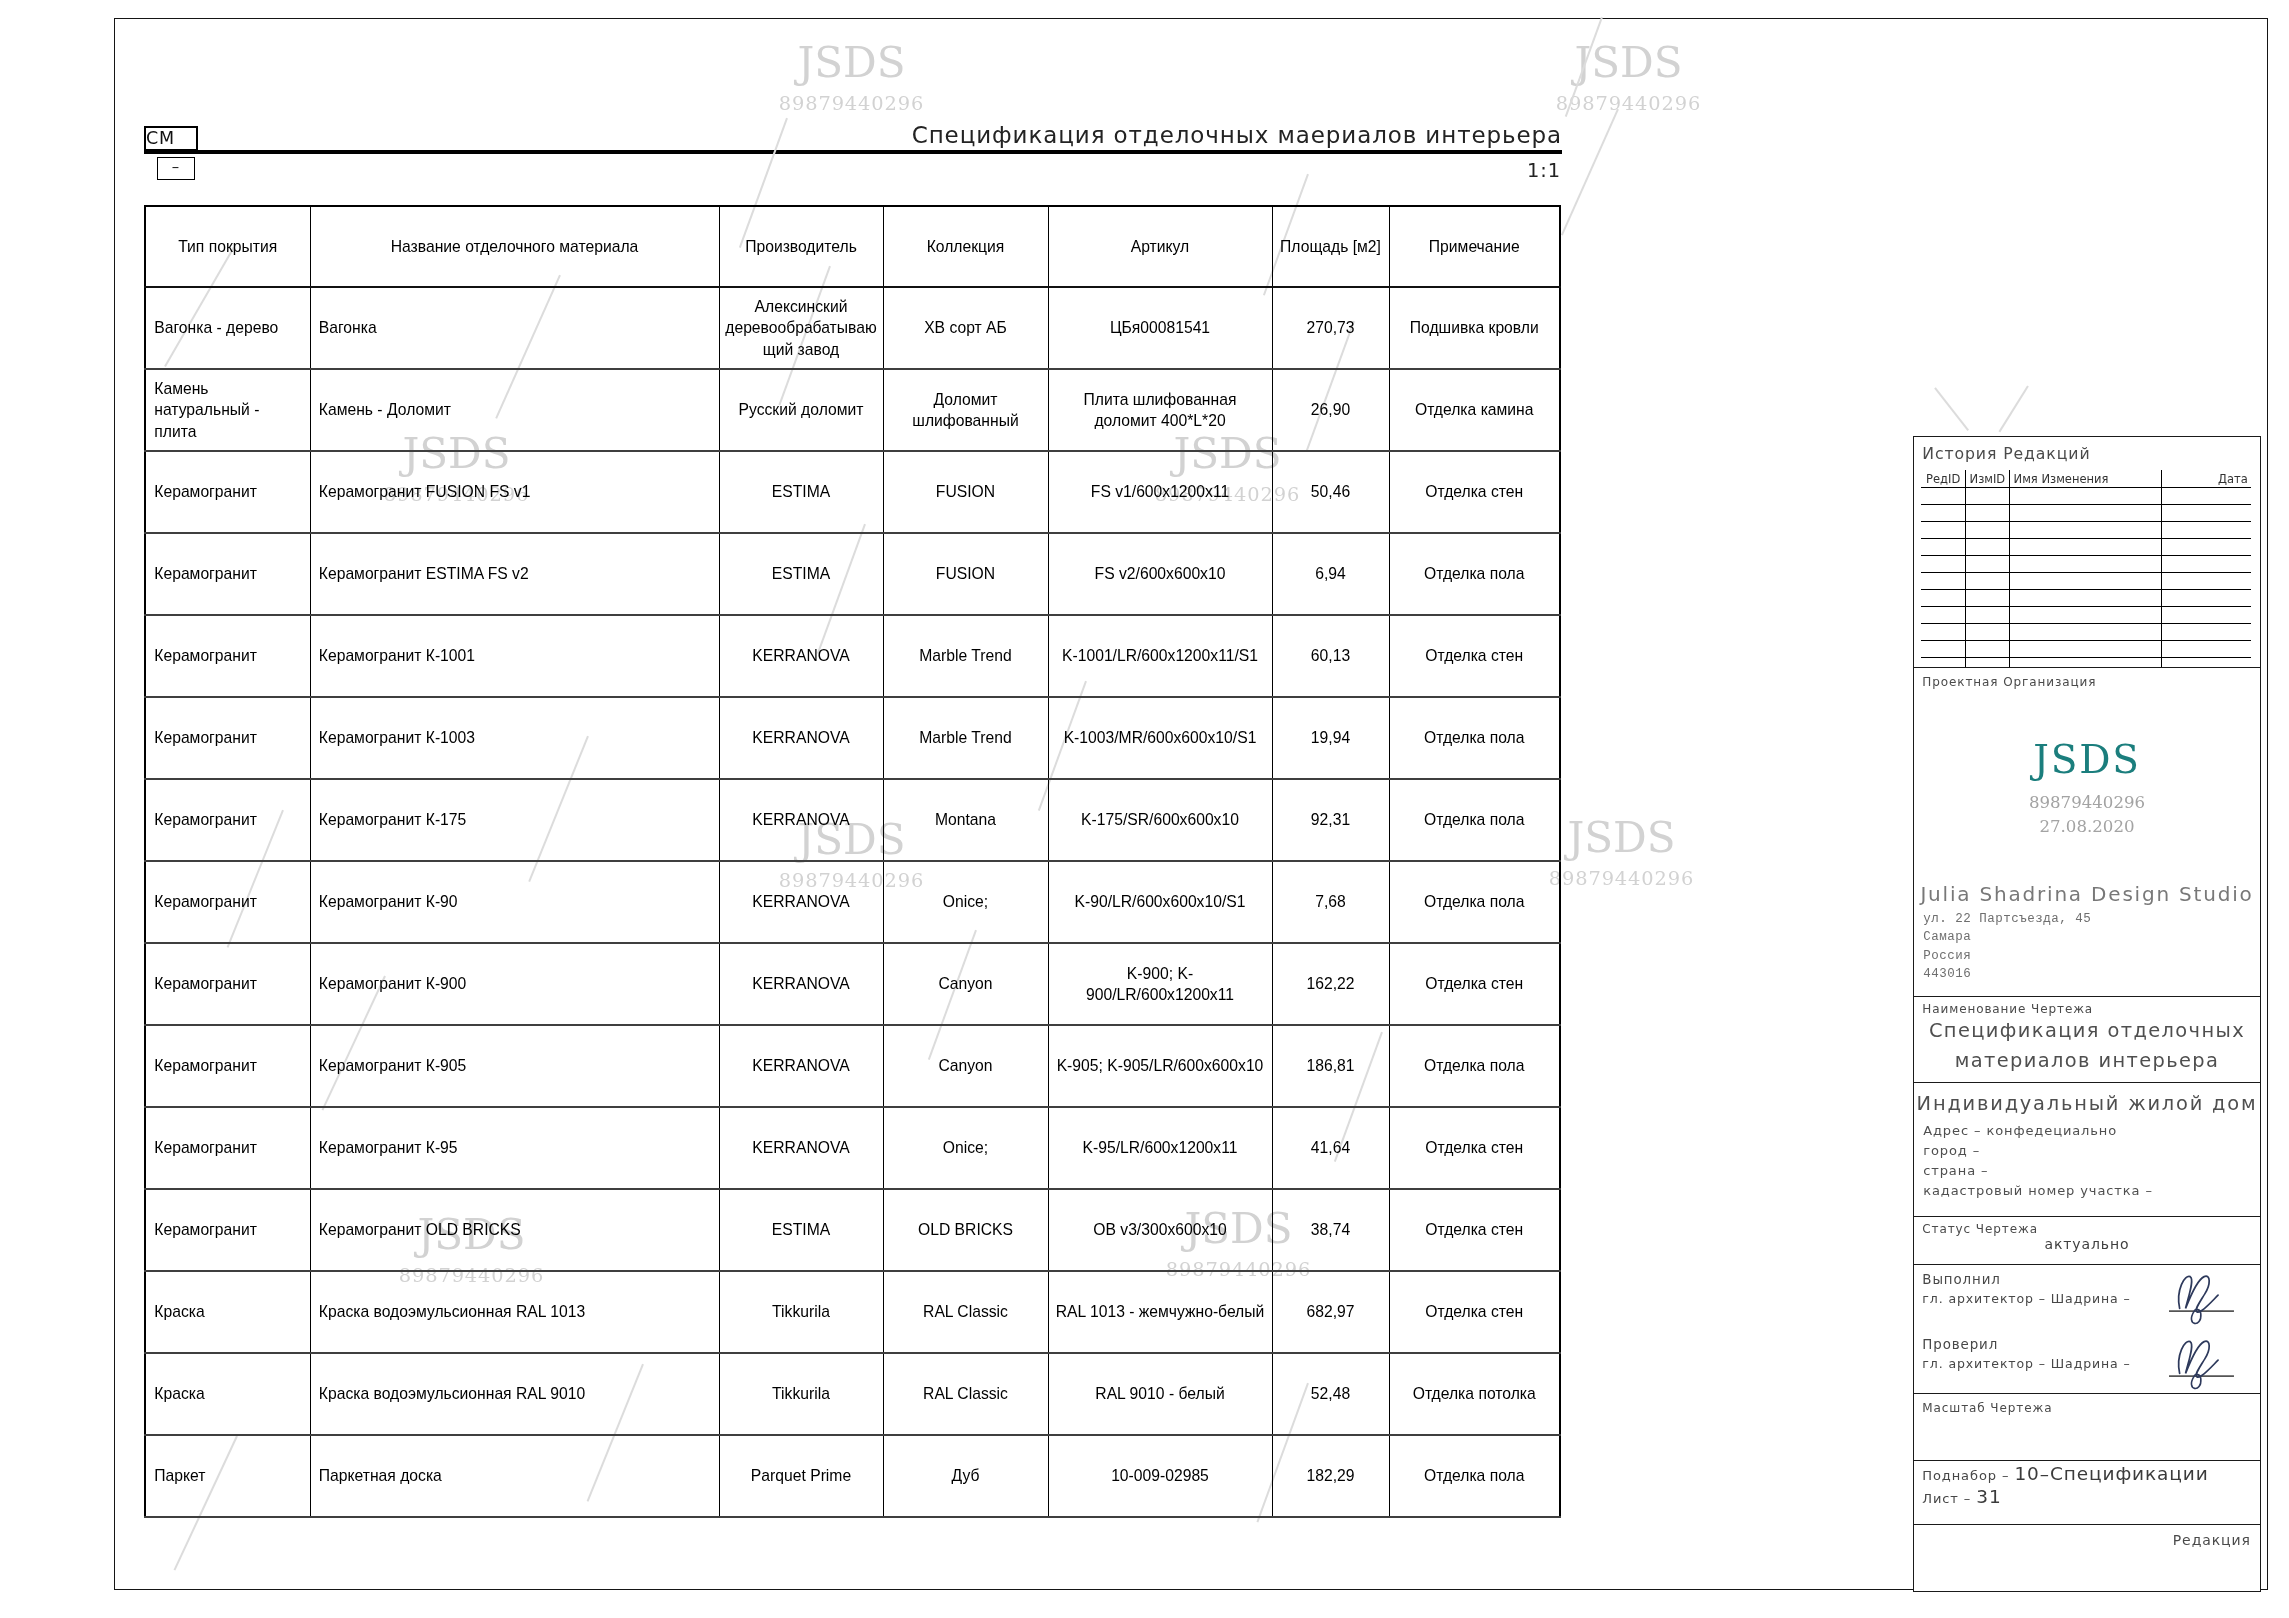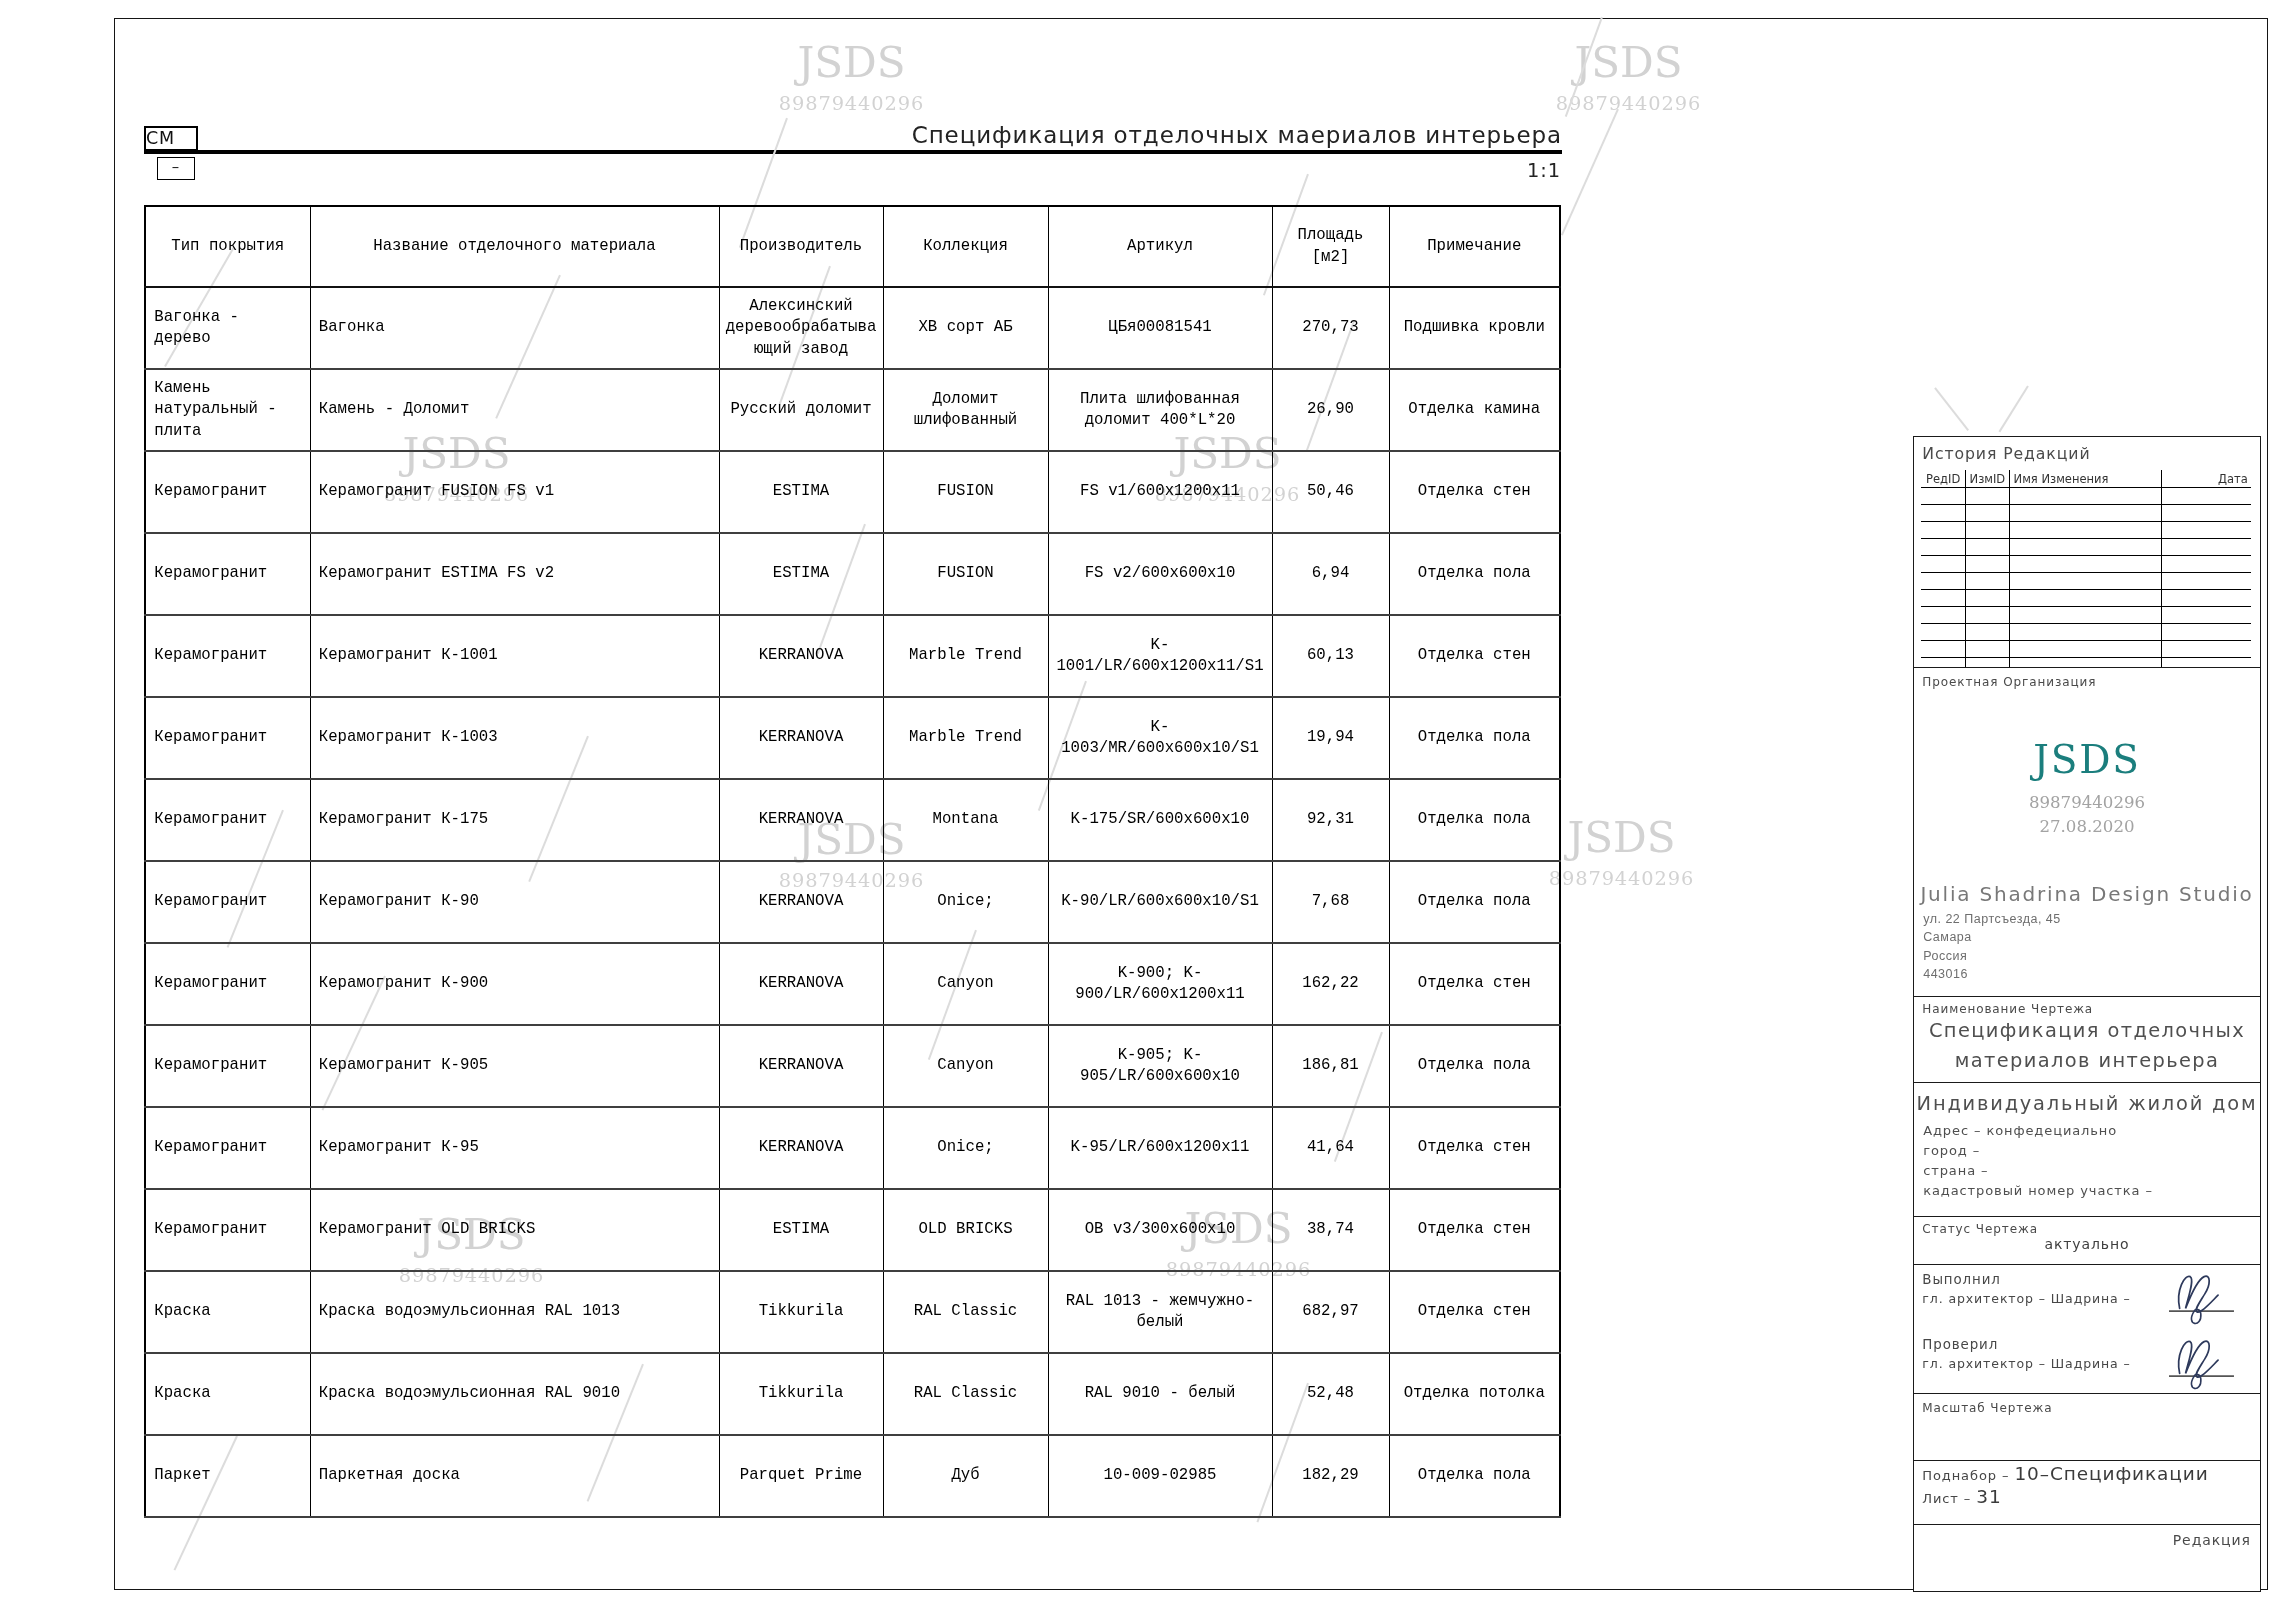--- a/index.html
+++ b/index.html
@@ -21,21 +21,21 @@
   .area-scale{left:1192px;top:159px;width:369px;text-align:right;font-size:19.4px;color:#232323;}
 
   
   .wm{position:absolute;text-align:center;color:#d2d2d2;font-family:"DejaVu Serif",serif;z-index:1;pointer-events:none;}
   .wm .wm-logo{font-size:42px;line-height:1.05;}
   .wm .wm-num{font-size:19.4px;margin-top:7.4px;letter-spacing:0.9px;}
   .dline{position:absolute;width:1.8px;background:#dcdcdc;transform-origin:top center;z-index:1;}
 
   
   #spec-table{position:absolute;left:144px;top:205px;width:1416px;border-collapse:collapse;
-              table-layout:fixed;z-index:2;font-family:Liberation Mono, monospace;}
+              table-layout:fixed;z-index:2;}
   #spec-table th,#spec-table td{border-left:1.4px solid #000;font-size:15.7px;color:#000;
               font-weight:normal;vertical-align:middle;padding:1.8px 5.5px;box-sizing:border-box;line-height:1.35;}
   #spec-table th{text-align:center;}
   #spec-table tr{border-bottom:2.3px solid #3f3f3f;}
   #spec-table tr.hdr{height:81px;border-bottom:2.3px solid #111;}
   #spec-table tr.row{height:82px;}
   #spec-table{border:2.8px solid #000;}
   #spec-table td.a-left{text-align:left;padding-left:8.3px;}
   #spec-table td.a-center{text-align:center;}
   #spec-table td.wrapany{overflow-wrap:anywhere;}
@@ -65,21 +65,21 @@
   #rev-table td{height:14px;border-bottom:1.4px solid #000;}
   #rev-table .vsep{border-left:1.4px solid #000;}
   #rev-table tr.last td{border-bottom:none;}
 
   .org-logo{margin-top:48px;text-align:center;font-family:"DejaVu Serif",serif;font-size:39px;
             letter-spacing:1.8px;}
   .org-phone{text-align:center;font-family:"DejaVu Serif",serif;font-size:16.6px;color:#a3a3a3;margin-top:11px;}
   .org-date{text-align:center;font-family:"DejaVu Serif",serif;font-size:16.6px;color:#a3a3a3;margin-top:5.5px;}
   .org-studio{text-align:center;font-family:"DejaVu Sans",sans-serif;font-size:20px;color:#787878;
               letter-spacing:1.8px;margin-top:46px;}
-  .org-addr{font-family:Liberation Sans, sans-serif;font-size:12.5px;color:#6e6e6e;line-height:18.5px;
+  .org-addr{font-family:Liberation Mono, monospace;font-size:12.5px;color:#6e6e6e;line-height:18.5px;
             padding-left:9.2px;margin-top:3.7px;letter-spacing:0.5px;}
 
   .proj-title{text-align:center;font-family:"DejaVu Sans",sans-serif;font-size:19.4px;color:#4f4f4f;
               letter-spacing:1.8px;margin-top:9.2px;}
   .proj-lines{font-family:"DejaVu Sans",sans-serif;font-size:13px;color:#4f4f4f;line-height:20px;
               padding-left:9.2px;margin-top:5.5px;letter-spacing:0.9px;}
 
   .name-value{text-align:center;font-family:"DejaVu Sans",sans-serif;font-size:19.4px;color:#4f4f4f;
               letter-spacing:1.4px;line-height:28px;margin-top:1.8px;}
   .status-value{text-align:center;font-family:"DejaVu Sans",sans-serif;font-size:14px;color:#3f3f3f;

